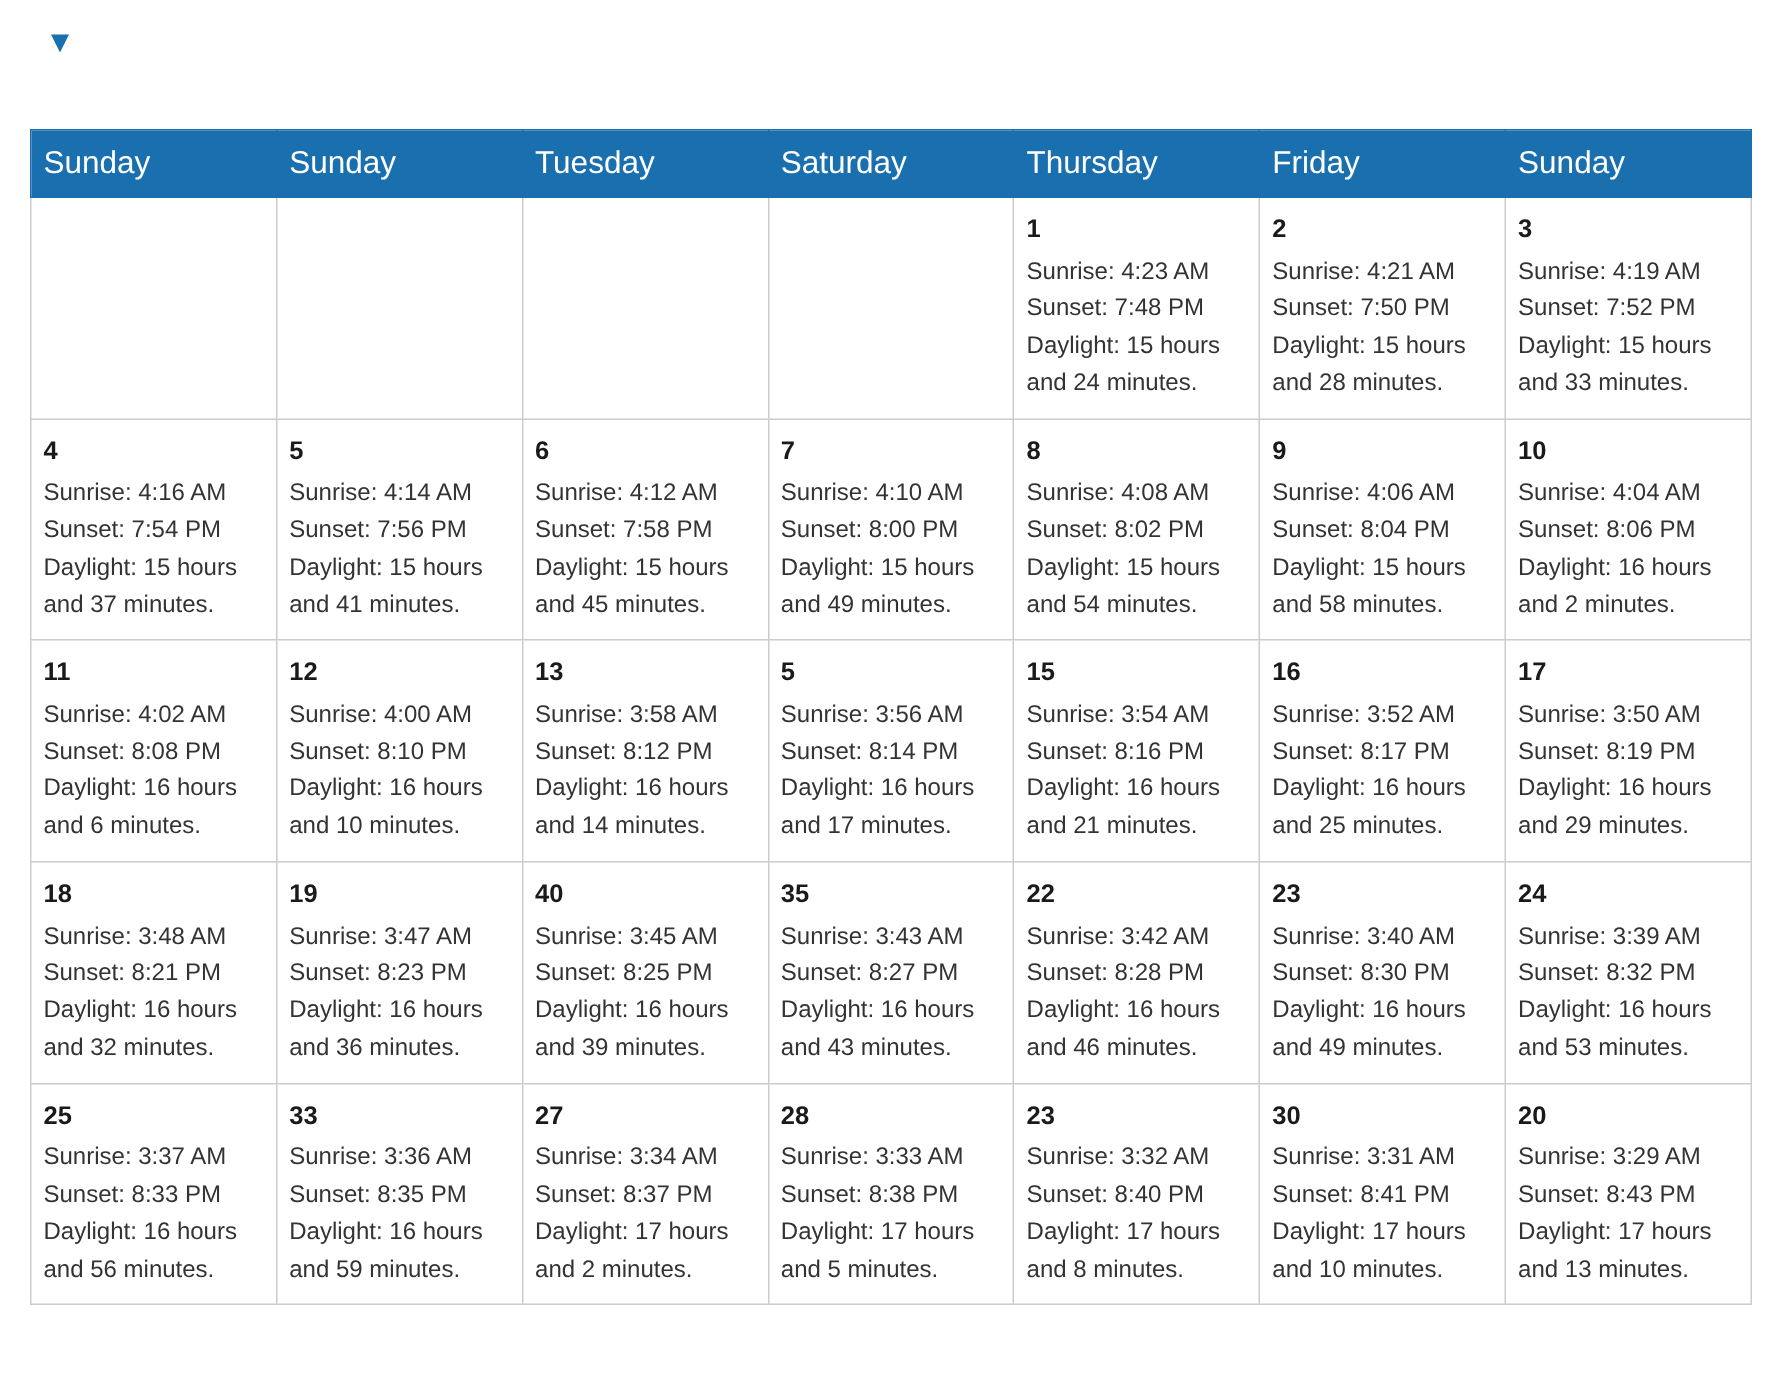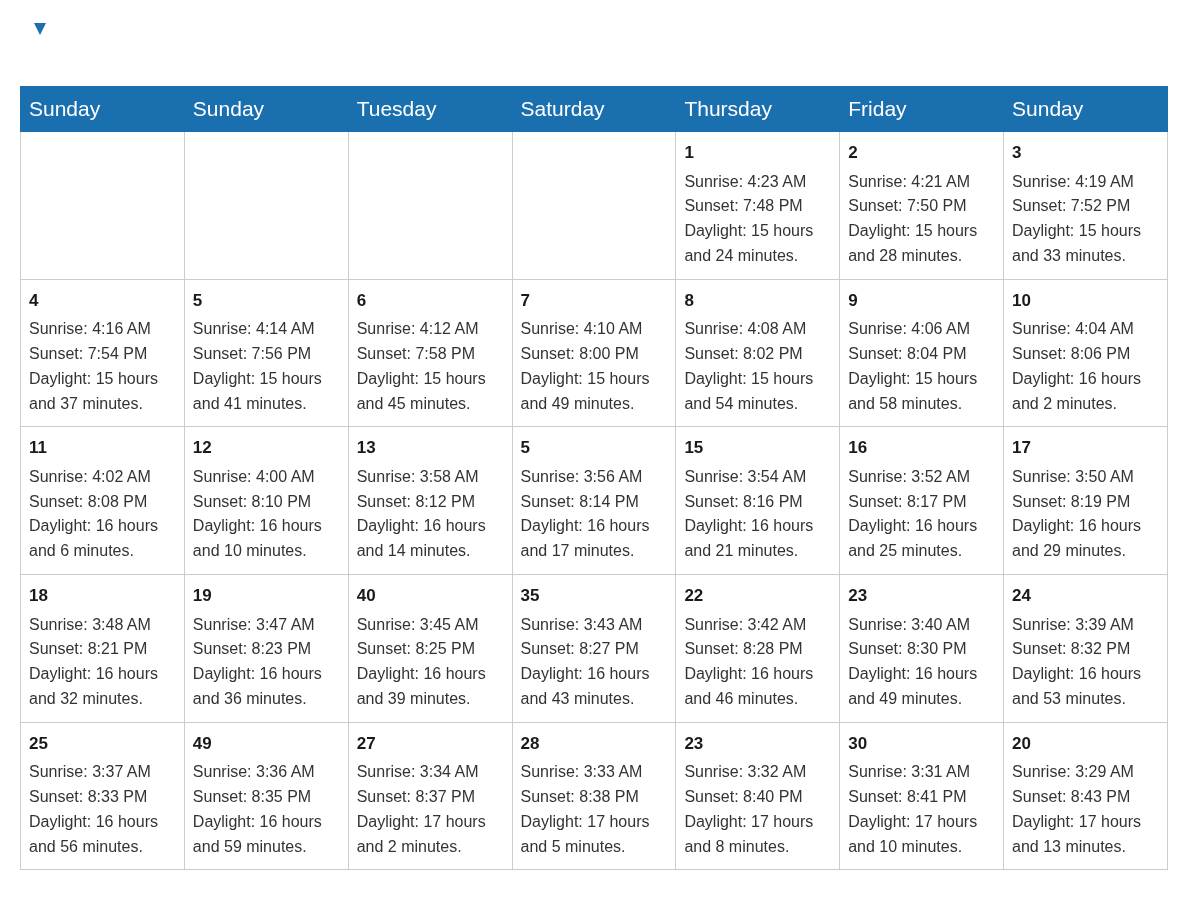--- a/index.html
+++ b/index.html
@@ -229,21 +229,21 @@
           <span class="day-number">24</span>
           <div class="day-info">Sunrise: 3:39 AM<br>Sunset: 8:32 PM<br>Daylight: 16 hours<br>and 53 minutes.</div>
         </td>
       </tr>
       <tr>
         <td>
           <span class="day-number">25</span>
           <div class="day-info">Sunrise: 3:37 AM<br>Sunset: 8:33 PM<br>Daylight: 16 hours<br>and 56 minutes.</div>
         </td>
         <td>
-          <span class="day-number">49</span>
+          <span class="day-number">33</span>
           <div class="day-info">Sunrise: 3:36 AM<br>Sunset: 8:35 PM<br>Daylight: 16 hours<br>and 59 minutes.</div>
         </td>
         <td>
           <span class="day-number">27</span>
           <div class="day-info">Sunrise: 3:34 AM<br>Sunset: 8:37 PM<br>Daylight: 17 hours<br>and 2 minutes.</div>
         </td>
         <td>
           <span class="day-number">28</span>
           <div class="day-info">Sunrise: 3:33 AM<br>Sunset: 8:38 PM<br>Daylight: 17 hours<br>and 5 minutes.</div>
         </td>

